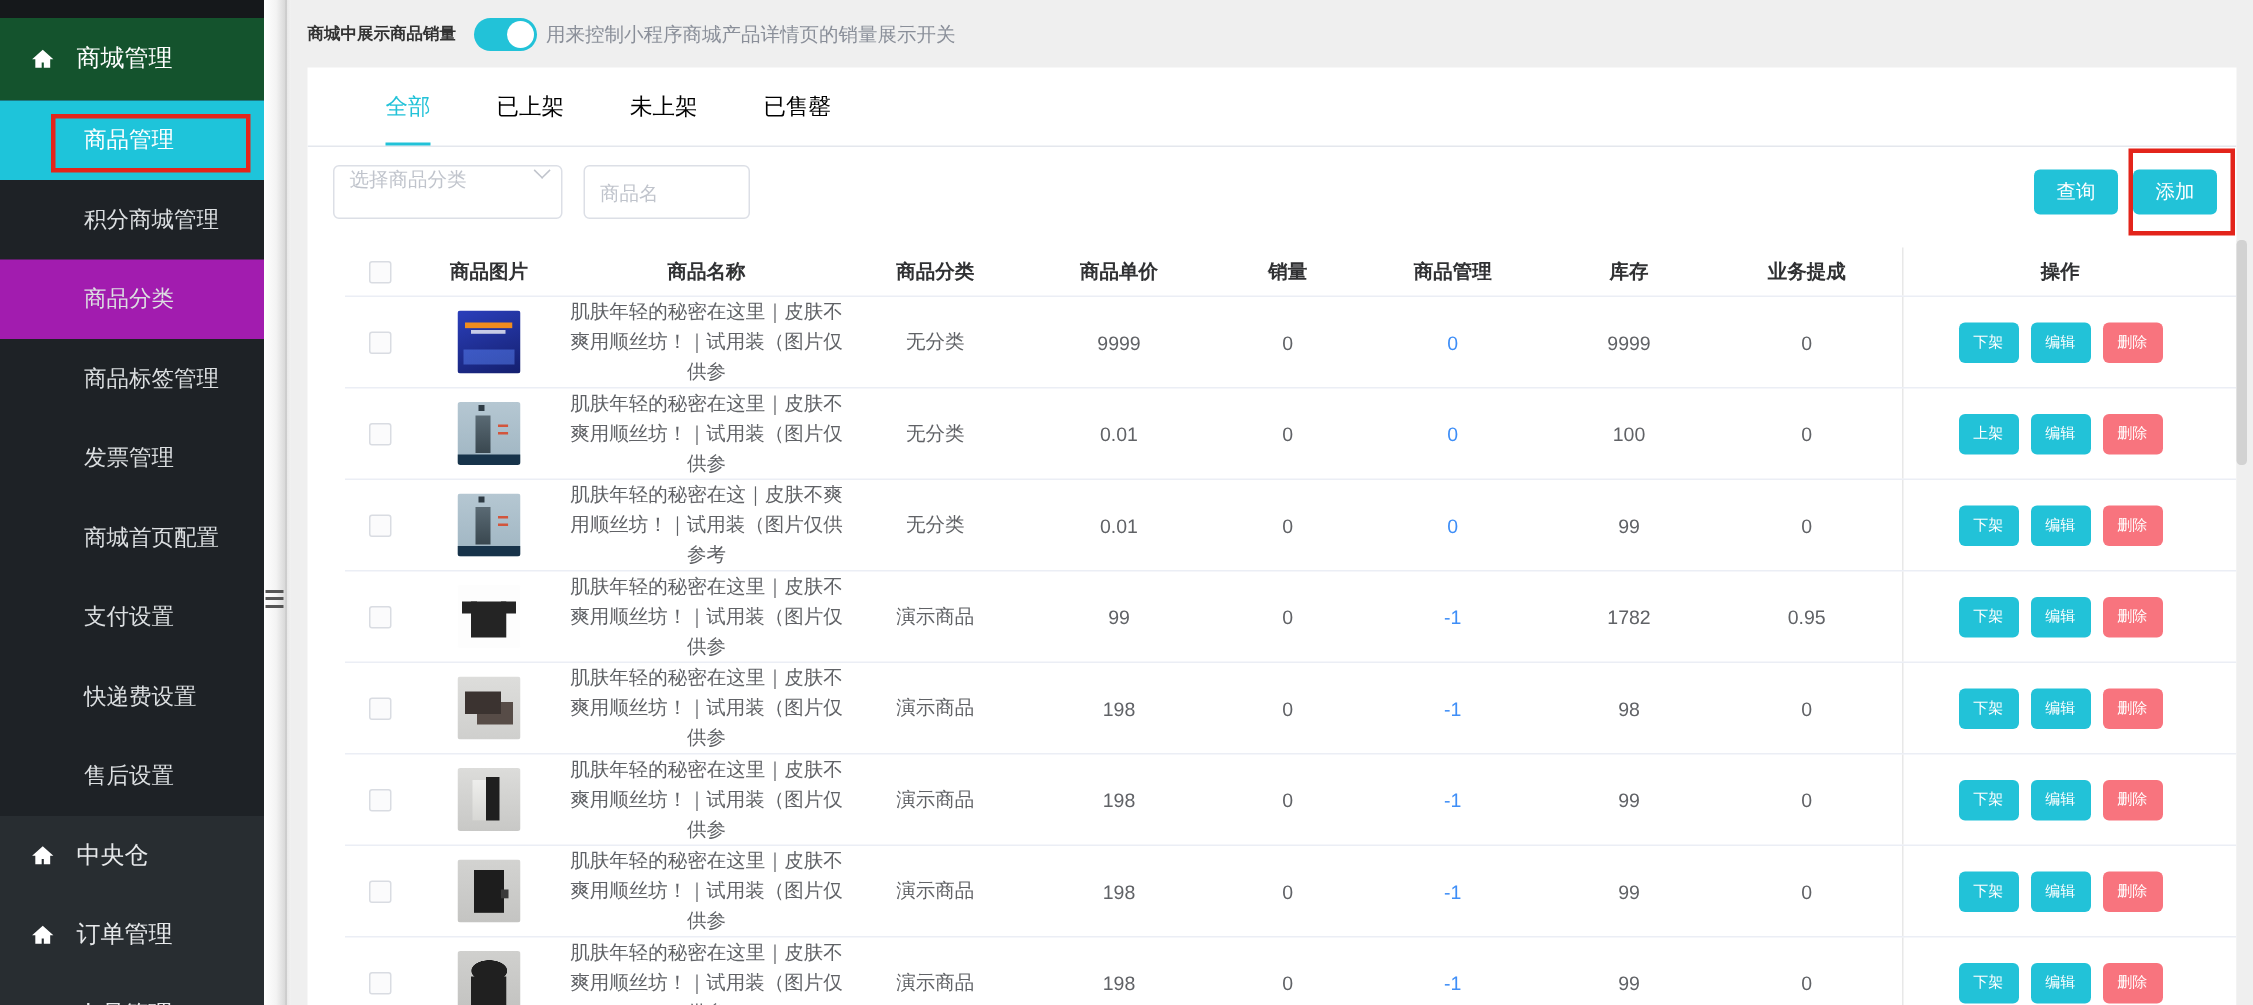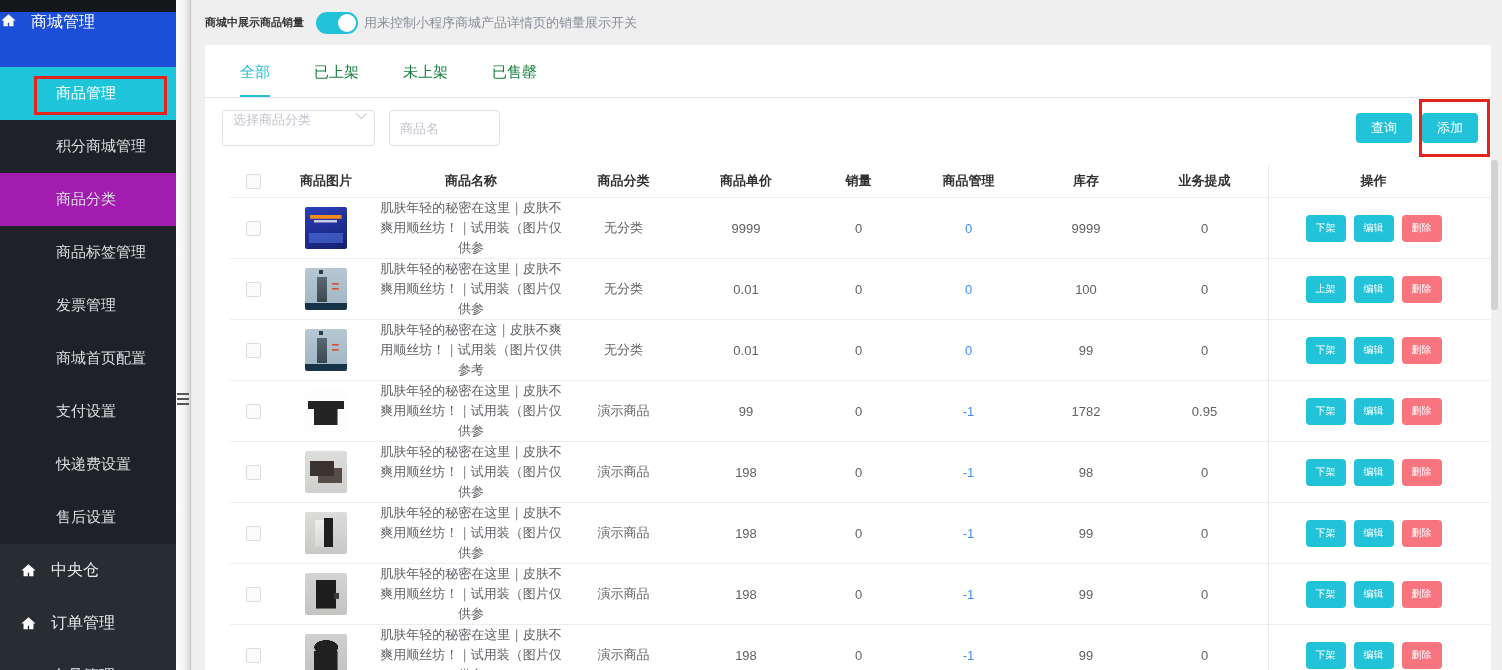--- a/index.html
+++ b/index.html
@@ -2,21 +2,21 @@
 <html><head>
 <meta charset="utf-8">
 <style>
   * { margin:0; padding:0; box-sizing:border-box; }
   html,body { width:1502px; height:670px; overflow:hidden; }
   body { font-family:"Liberation Sans","DejaVu Sans",sans-serif; background:#efefef; position:relative; }
 
   
   .sidebar { position:absolute; left:0; top:0; width:176px; height:670px; background:#282d31; z-index:3; }
   .side-topstrip { height:12px; background:#15181b; }
-  .side-parent { height:55px; display:flex; background:#1d4ed8; color:#fff; font-size:16px; cursor:pointer; }
+  .side-parent { height:55px; display:flex; align-items:center; padding-left:20px; background:#14532d; color:#fff; font-size:16px; cursor:pointer; }
   .side-parent .hicon { margin-right:14px; display:flex; }
   .side-sub-wrap { background:#1e2226; }
   .side-sub { height:53px; display:flex; align-items:center; padding-left:56px; color:#dcdfe1; font-size:15px; cursor:pointer; }
   .side-sub.active { background:#1ec4da; color:#fff; }
   .side-sub.hovered { background:#a21caf; }
   .side-bottom { background:#282d31; }
   .side-top-item { height:53px; display:flex; align-items:center; padding-left:20px; color:#e8eaec; font-size:16px; cursor:pointer; }
   .side-top-item .hicon { margin-right:14px; display:flex; }
 
   
@@ -29,22 +29,22 @@
   .content { position:absolute; left:194px; top:0; width:1308px; height:670px; }
   .topbar { height:45px; display:flex; align-items:center; padding-left:11px; }
   .topbar .lbl { font-size:11px; font-weight:bold; color:#333; }
   .toggle { width:42px; height:22px; border-radius:11px; background:#22c2d8; position:relative; margin:0 6px 0 12px; cursor:pointer; flex:0 0 auto; }
   .toggle .knob { position:absolute; right:2px; top:2px; width:18px; height:18px; border-radius:50%; background:#fff; }
   .topbar .hint { font-size:13px; color:#8a8f99; }
 
   .panel { margin:0 11px; background:#fff; height:625px; position:relative; overflow:hidden; }
 
   
-  .tabs { display:flex; padding:16px 0 0 35px; border-bottom:1px solid #e4e7ed; }
-  .tab { font-size:15px; color:#15803d; line-height:22px; padding-bottom:12px; margin-right:44px; border-bottom:2px solid transparent; cursor:pointer; }
+  .tabs { display:flex; padding:16px 0 0 52px; border-bottom:1px solid #e4e7ed; }
+  .tab { font-size:15px; color:#000000; line-height:22px; padding-bottom:12px; margin-right:44px; border-bottom:2px solid transparent; cursor:pointer; }
   .tab.active { color:#22c2d8; border-bottom-color:#22c2d8; }
 
   
   .filters { display:flex; align-items:center; margin:12px 13px 0 17px; height:36px; }
   .select-box { width:153px; height:36px; border:1px solid #dcdfe6; border-radius:4px; display:flex; padding:0 10px; color:#c0c4cc; font-size:13px; background:#fff; cursor:pointer; }
   .select-box .ph { flex:1; }
   .chev { width:8px; height:8px; border-right:1.5px solid #c0c4cc; border-bottom:1.5px solid #c0c4cc; transform:rotate(45deg) translateY(-2px); }
   .text-input { width:111px; height:36px; border:1px solid #dcdfe6; border-radius:4px; margin-left:14px; padding:0 10px; font-size:13px; color:#606266; outline:none; }
   .text-input::placeholder { color:#c0c4cc; }
   .filters .spacer { flex:1; }

